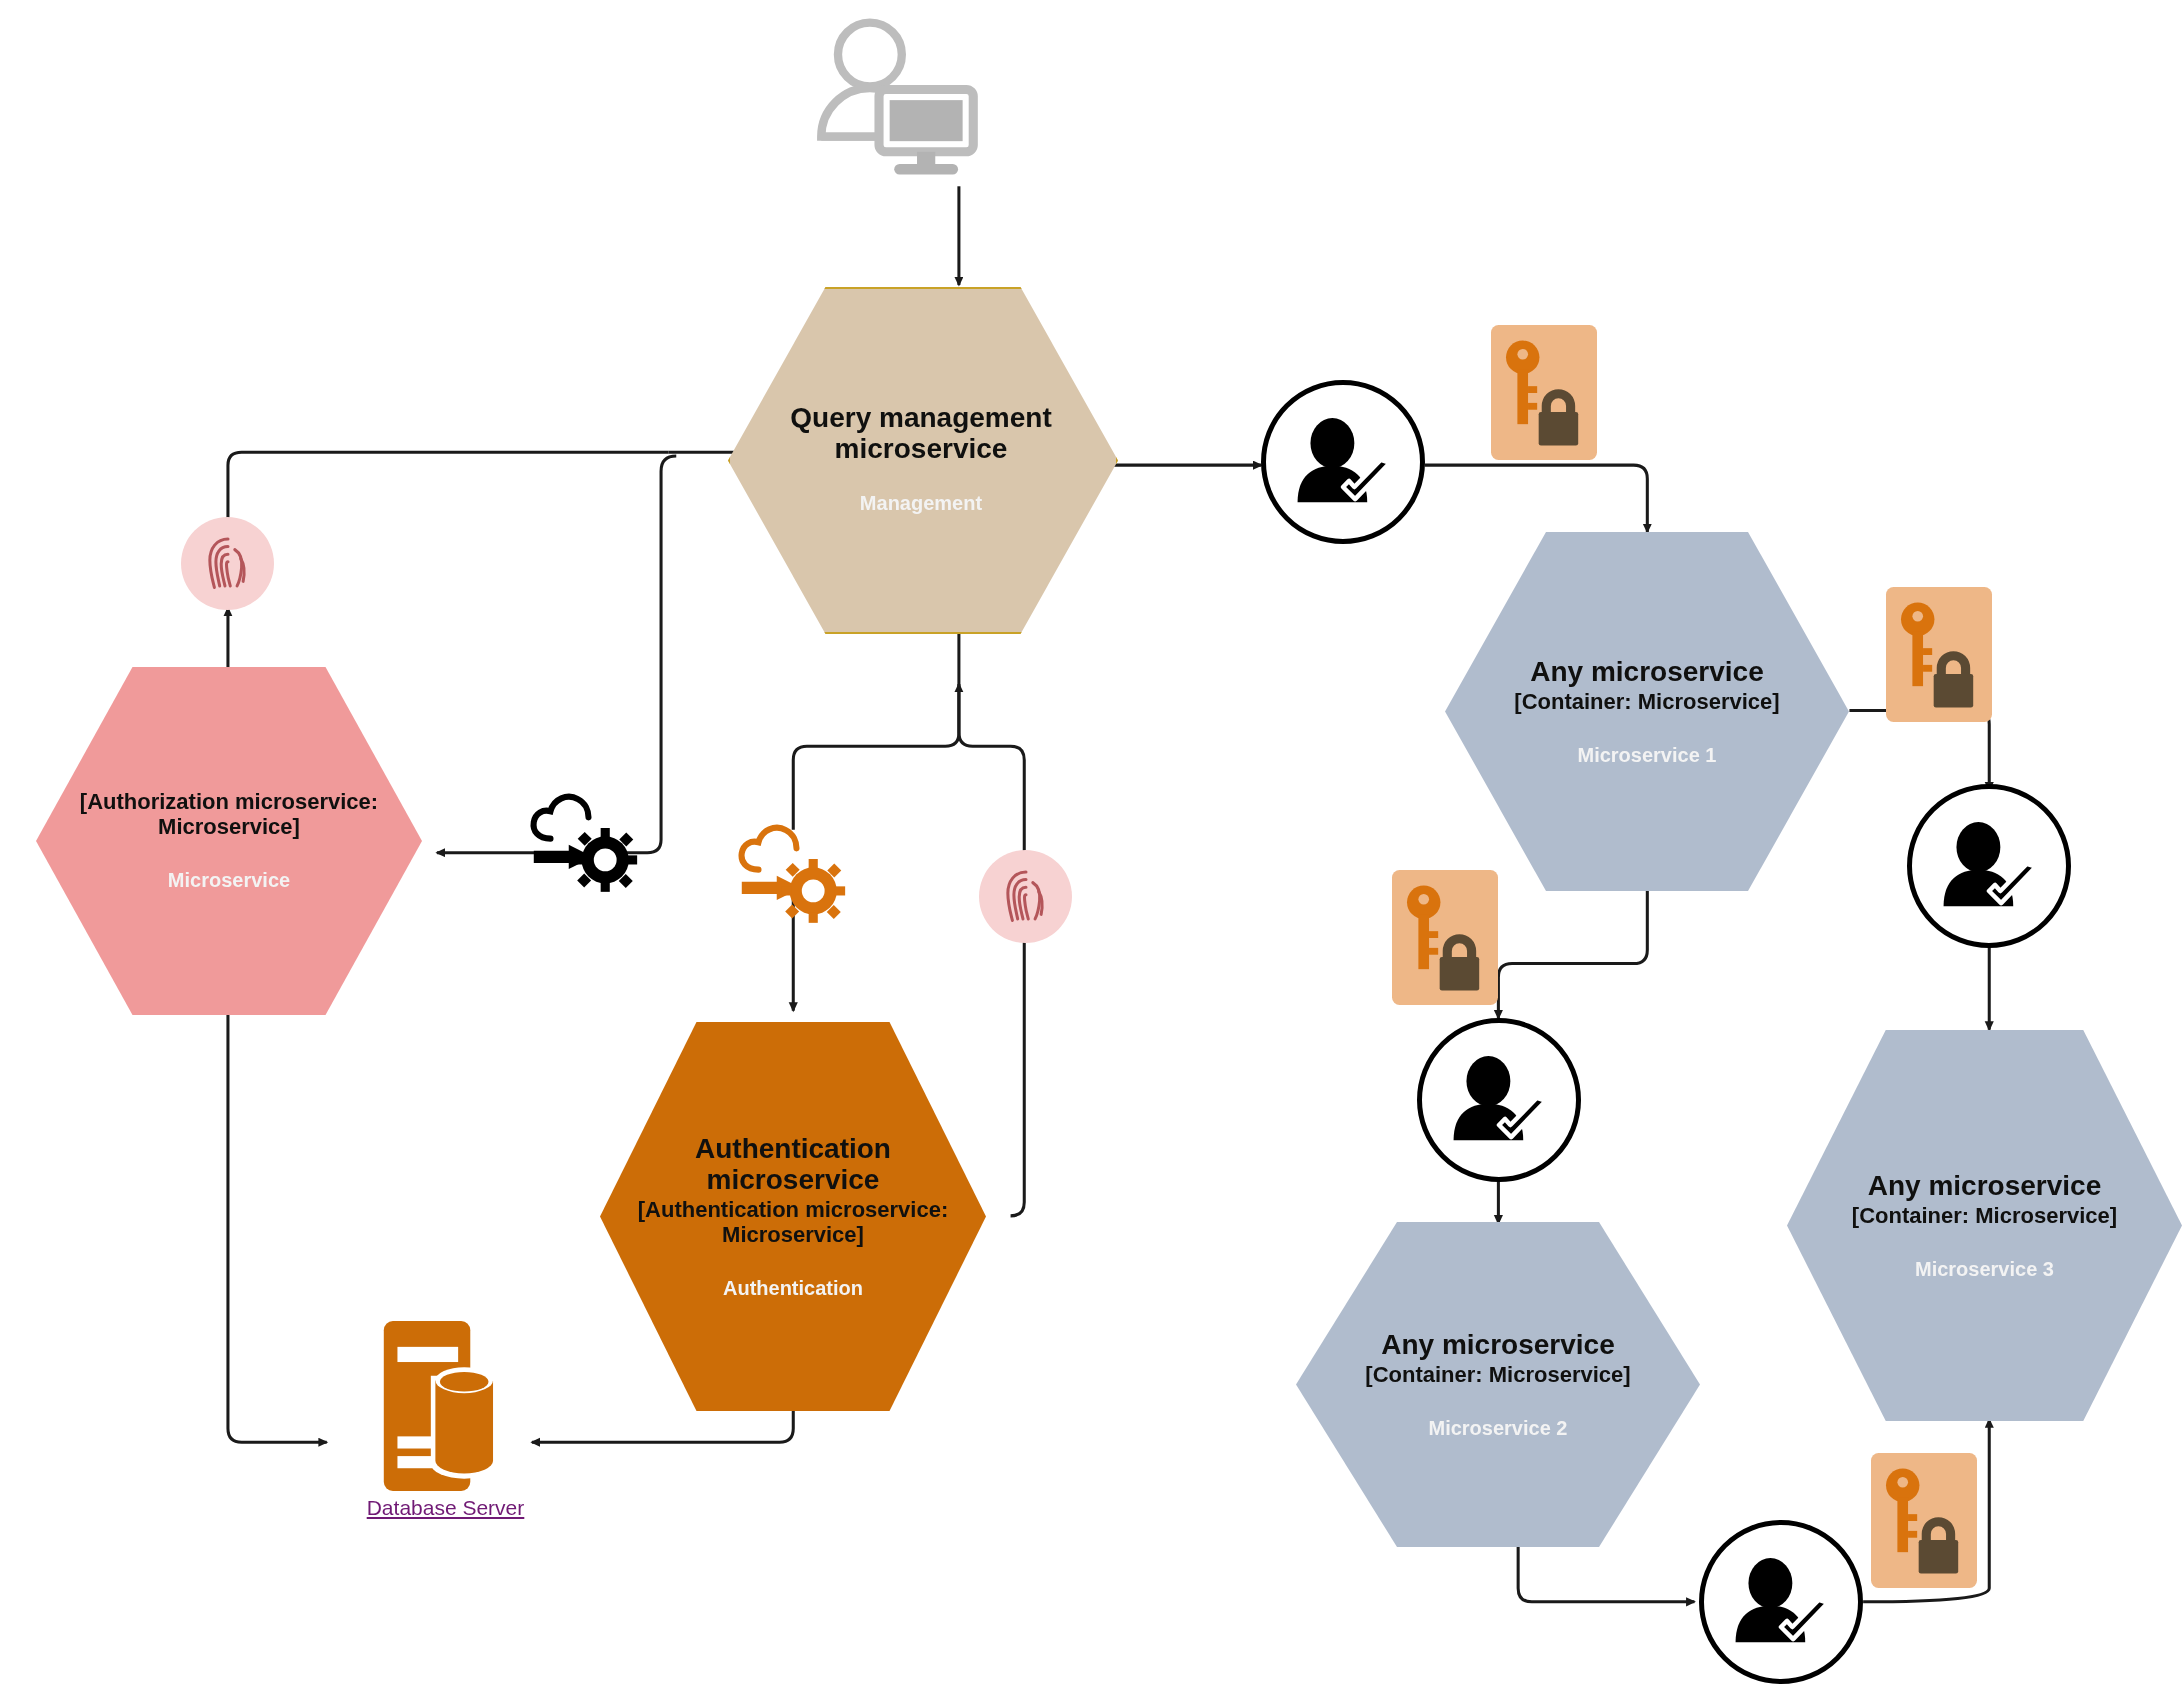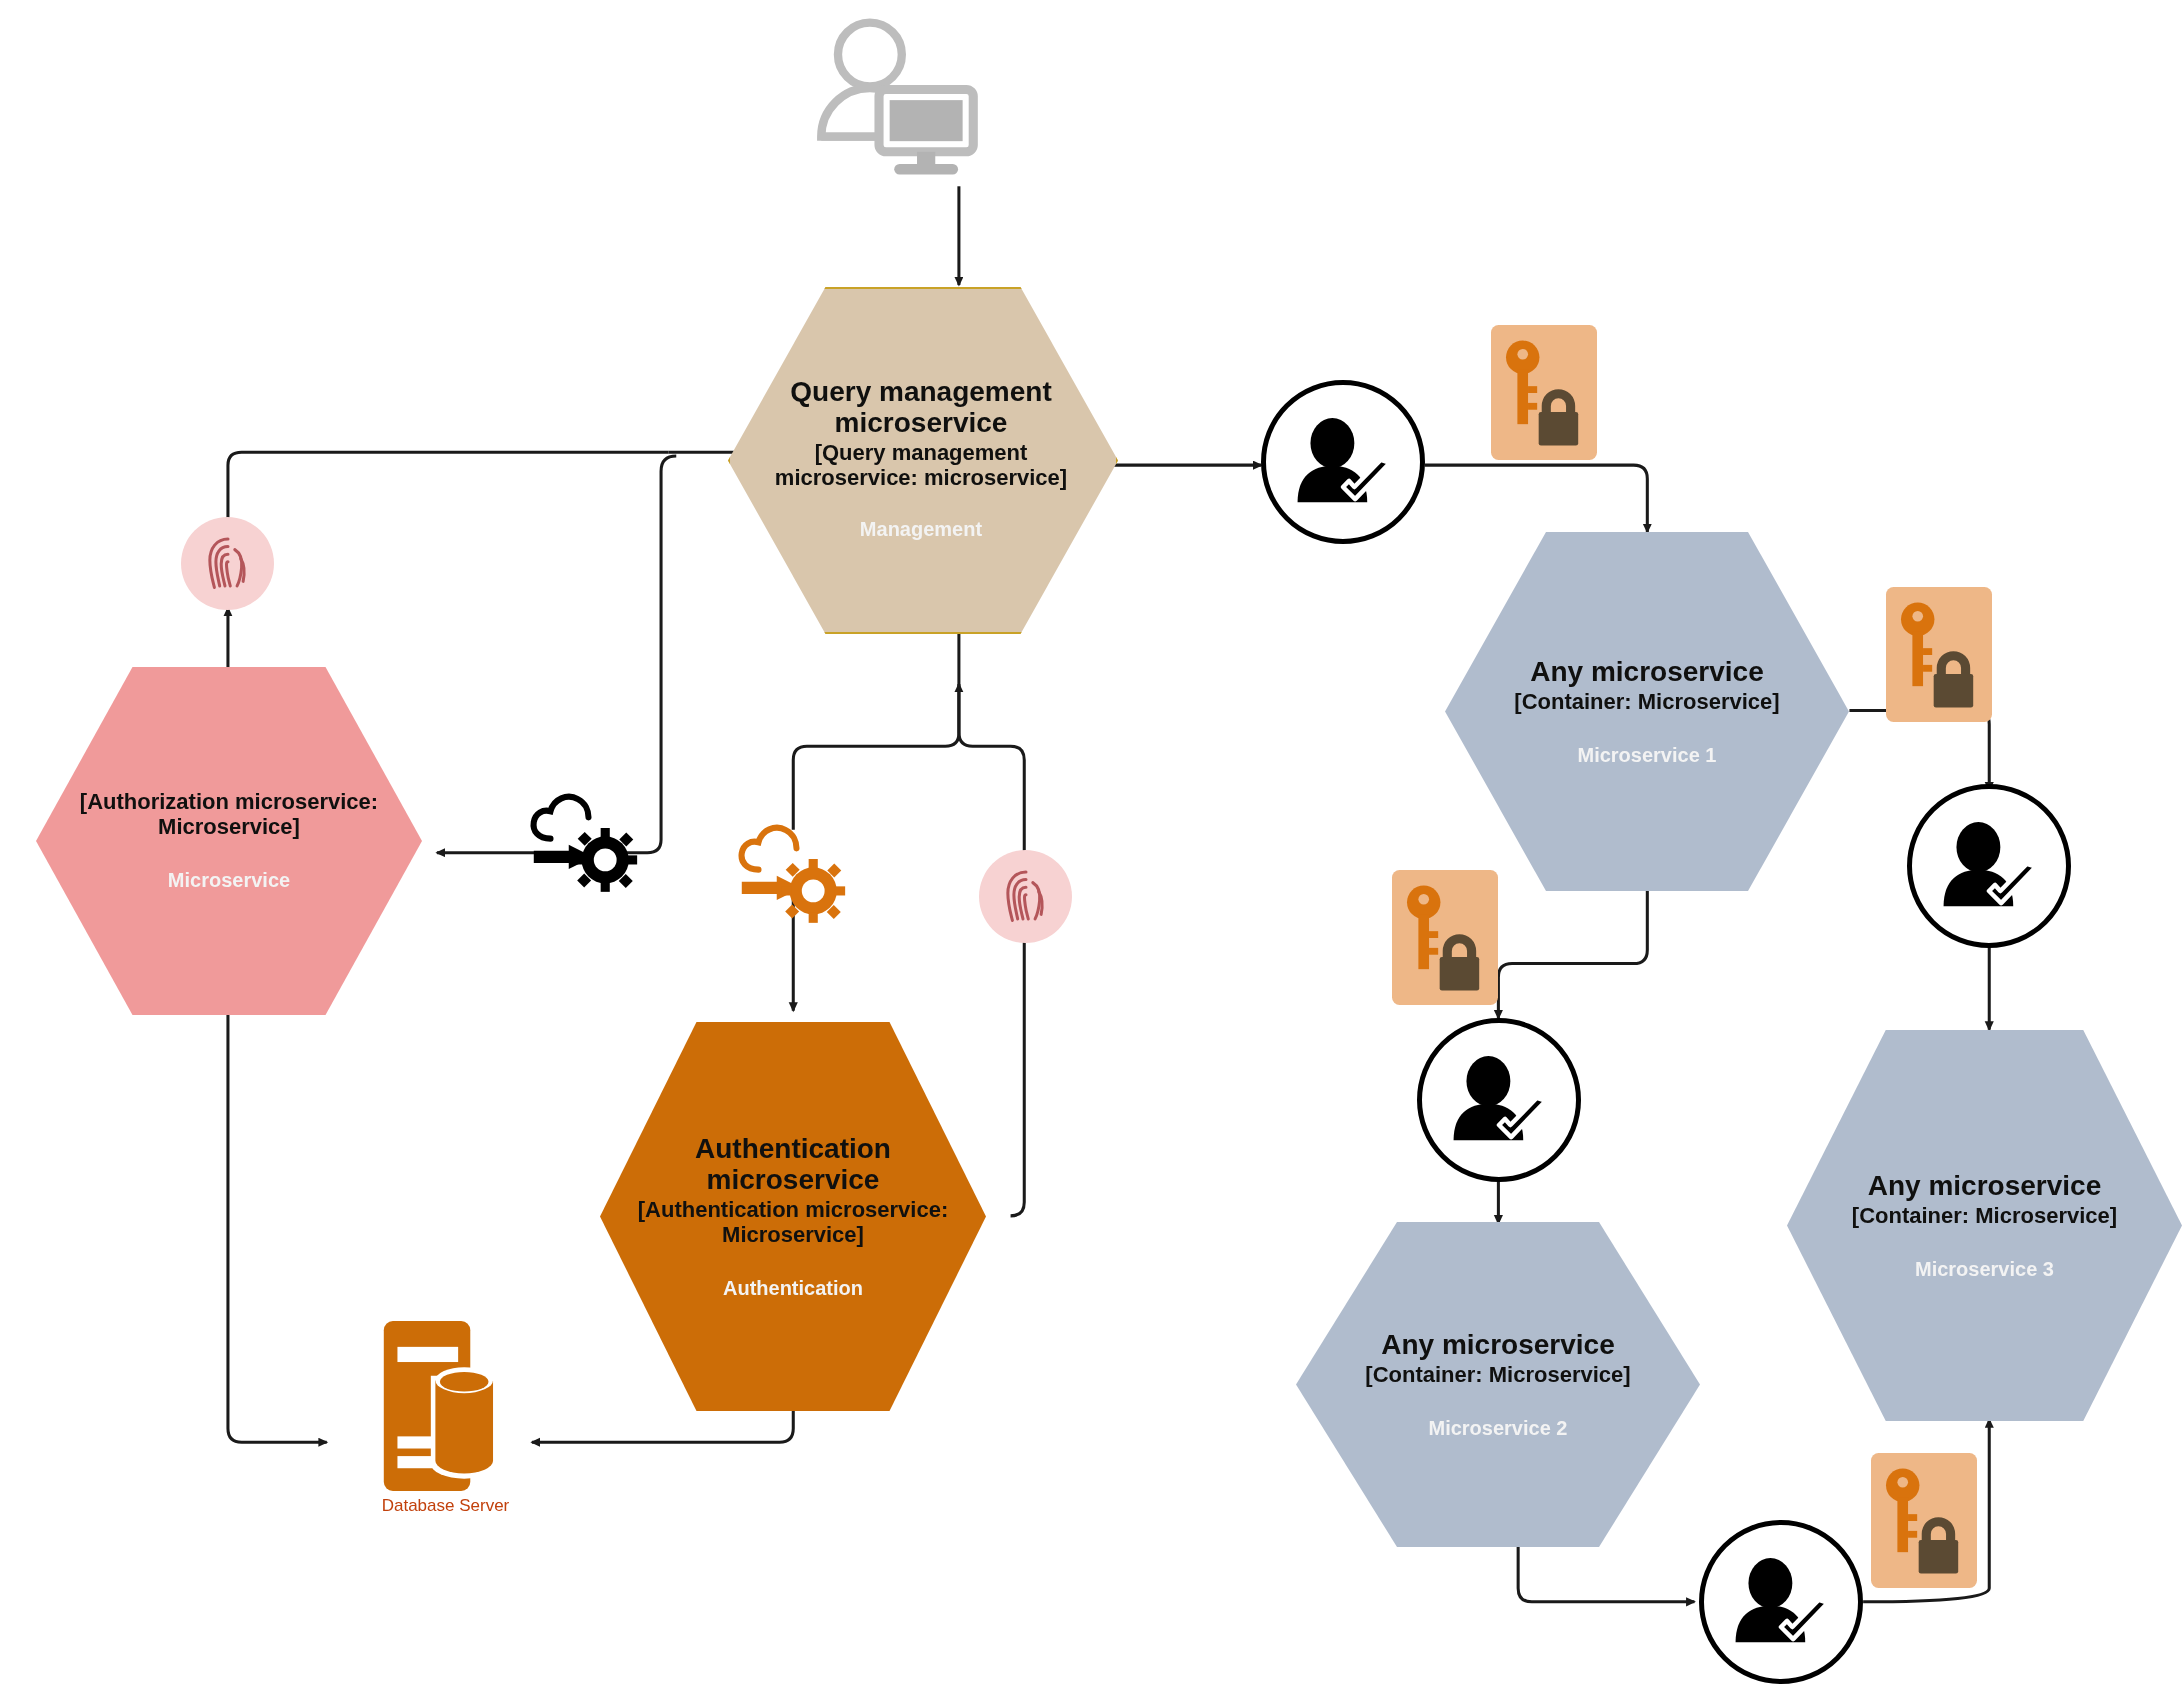--- a/index.html
+++ b/index.html
@@ -46,21 +46,21 @@
   .cloudgear{position:absolute;}
   .cloudgear svg{display:block;}
 
   
   .person{position:absolute;}
   .person svg{display:block;}
 
   
   .dbserver{position:absolute;display:flex;flex-direction:column;align-items:center;}
   .dbserver svg{display:block;}
-  .dbserver .dblabel{margin-top:4.6px;font-size:17px;color:#c2410c;font-family:"Liberation Sans",sans-serif;}
+  .dbserver .dblabel{margin-top:4.6px;font-size:21px;color:#701a75;font-family:"Liberation Sans",sans-serif;text-decoration:underline;}
 </style>
 </head>
 <body>
 
 <div id="stage">
 
   <svg id="wires" viewBox="0 0 2873 2237">
     <defs>
       <marker id="ar" markerWidth="14" markerHeight="14" refX="11" refY="6" orient="auto" markerUnits="userSpaceOnUse">
         <path d="M0,0 L13,6 L0,12 Z" fill="#1a1a1a"></path>
@@ -114,21 +114,20 @@
       <rect x="106" y="112" width="96" height="54" fill="#b3b3b3"></rect>
       <rect x="142" y="180" width="24" height="18" fill="#b3b3b3"></rect>
       <rect x="112" y="196" width="84" height="14" rx="7" fill="#b3b3b3"></rect>
     </svg>
   </div>
 
   <div class="hex hex-tan" style="left:728px;top:287px;width:386px;height:343px;">
     <div class="hexshape"></div>
     <div class="hexlabels">
       <div class="t1" style="font-size:28px;margin-bottom:3px;">Query management microservice</div>
-      <div class="t2" style="font-size:22px;">[Query management microservice: microservice]</div>
       <div class="t3" style="font-size:20px;margin-top:28px;">Management</div>
     </div>
   </div>
 
   <div class="hex hex-pink" style="left:36px;top:667px;width:386px;height:348px;">
     <div class="hexshape"></div>
     <div class="hexlabels">
       <div class="t2" style="font-size:22px;">[Authorization microservice: Microservice]</div>
       <div class="t3" style="font-size:20px;margin-top:30px;">Microservice</div>
     </div>

